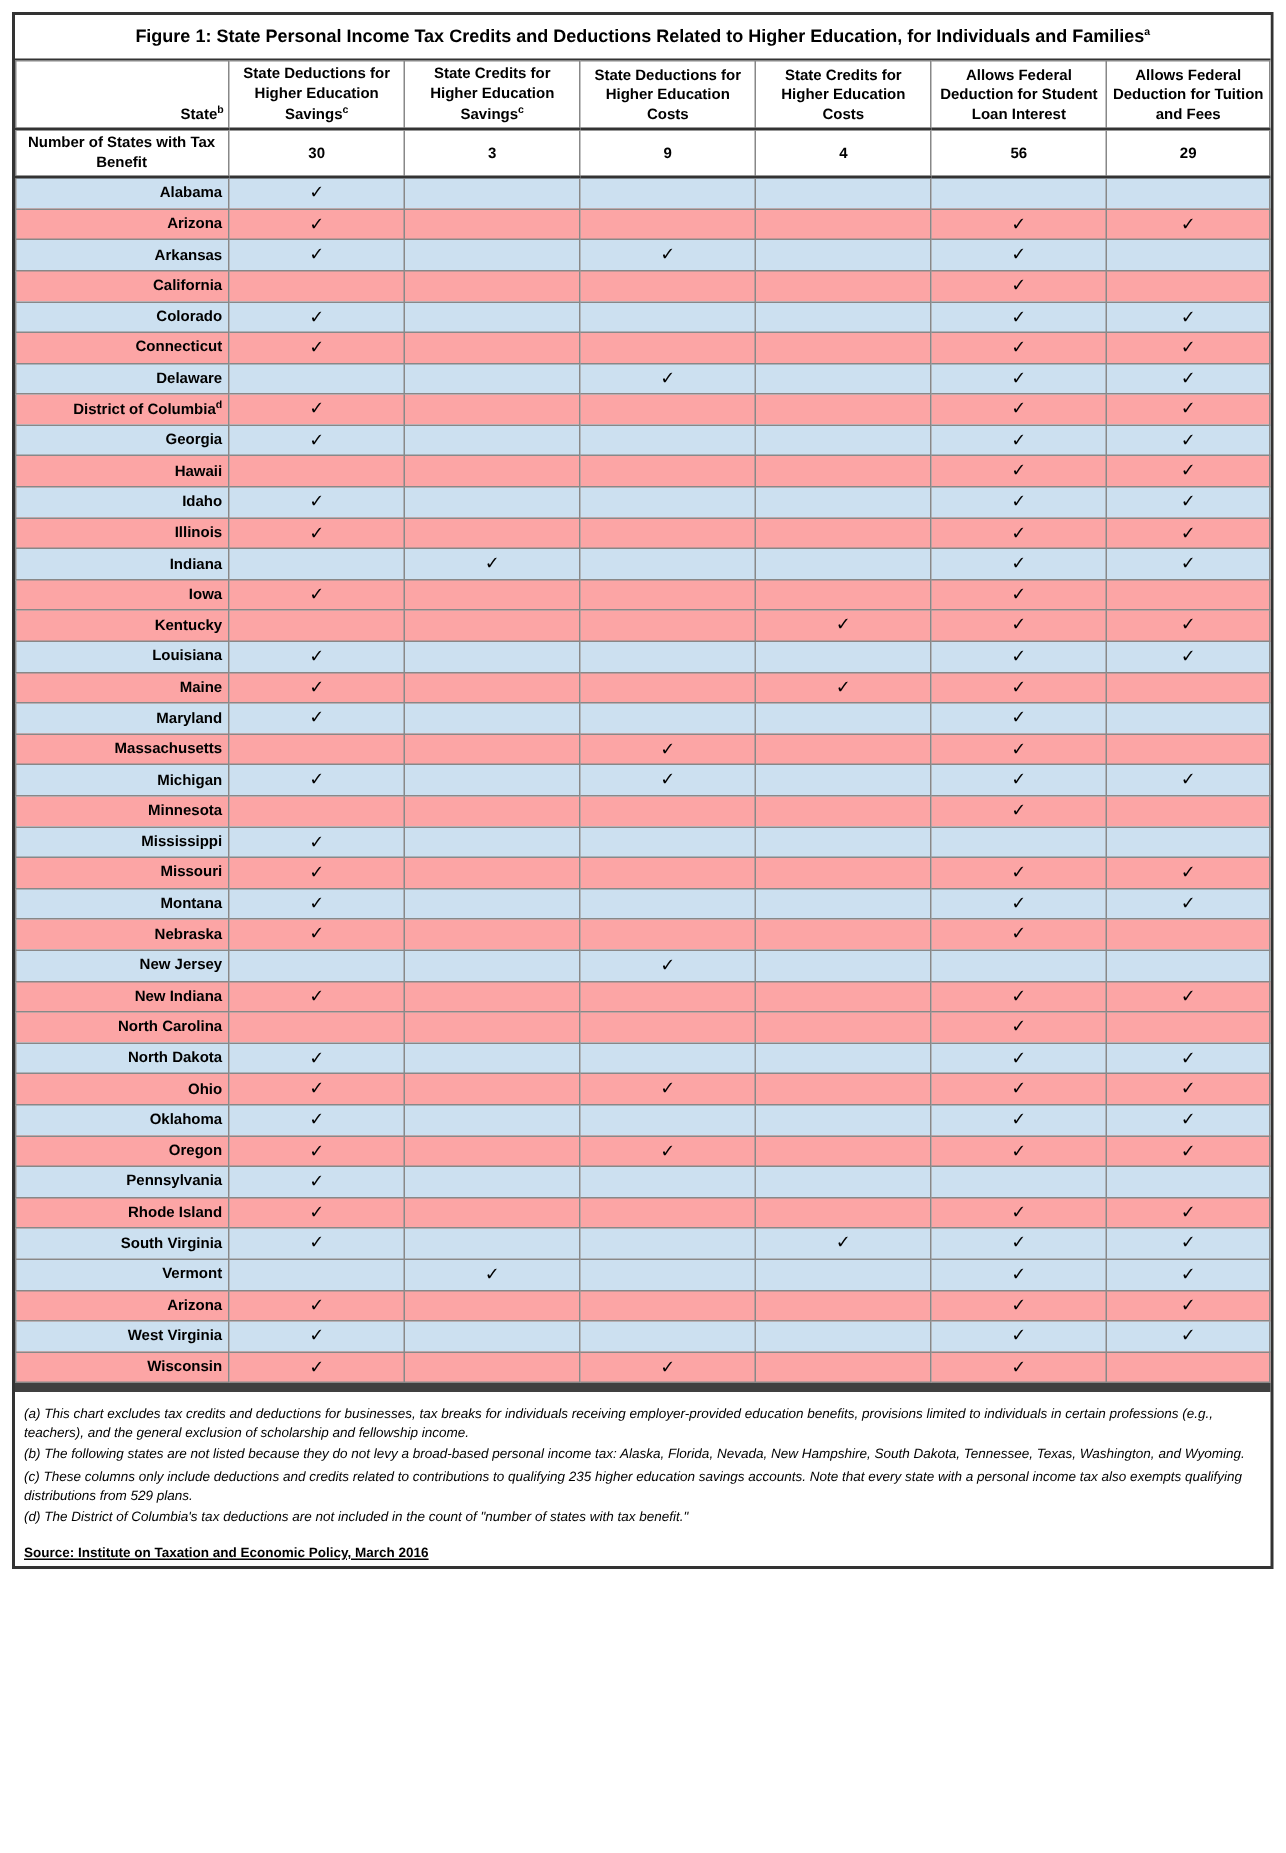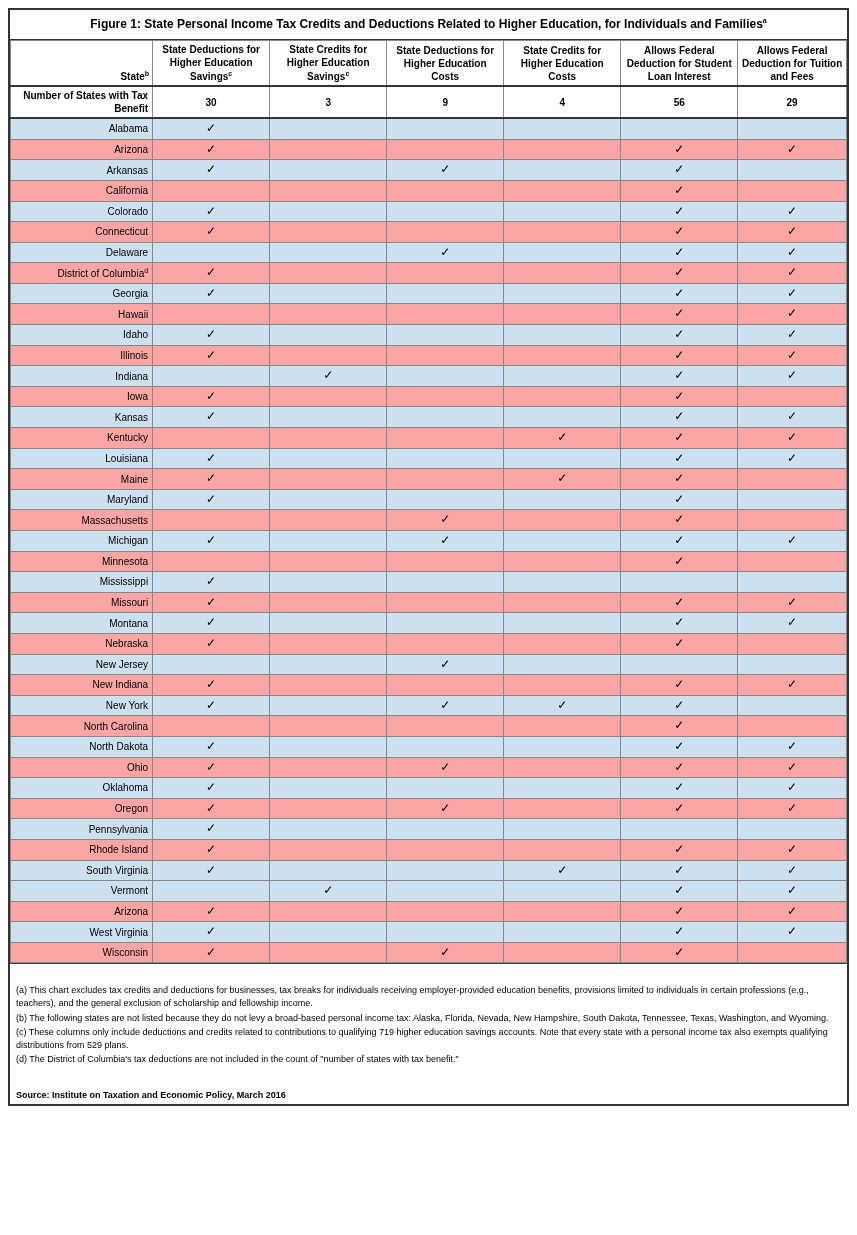--- a/index.html
+++ b/index.html
@@ -2,28 +2,28 @@
 <html><head>
   <meta charset="utf-8">
   <style>
     * { box-sizing: border-box; margin: 0; padding: 0; }
     body { font-family: Arial, sans-serif; font-size: 11px; background: #fff; padding: 8px; }
     .figure-container { border: 2px solid #333; width: 841px; }
     .figure-title { text-align: center; font-weight: bold; font-size: 12px; padding: 6px 10px; border-bottom: 1px solid #333; background: #fff; line-height: 1.4; }
     table { width: 100%; border-collapse: collapse; }
     th, td { border: 1px solid #888; padding: 2px 3px; text-align: center; vertical-align: middle; font-size: 10px; line-height: 1.3; }
     th { background: #fff; font-weight: bold; vertical-align: bottom; }
-    td.state-name { text-align: right; font-weight: normal; padding-right: 4px; font-size: 10px; }
+    td.state-name { text-align: right; font-weight: bold; padding-right: 4px; font-size: 10px; }
     .row-header { background: #fff; }
     .row-even { background: #cce0f0; }
     .row-odd { background: #fca5a5; }
     .checkmark { font-size: 12px; }
-    .footnotes { font-size: 9px; padding: 20px 6px; border-top: 1px solid #404040; line-height: 1.4; }
+    .footnotes { font-size: 9px; padding: 8px 6px; border-top: 6px solid #404040; line-height: 1.4; font-style: italic; }
     .footnotes p { margin-bottom: 2px; }
-    .source { font-weight: bold; font-size: 9px; padding: 2px 6px 4px 6px; }
+    .source { font-weight: bold; font-size: 9px; padding: 2px 6px 4px 6px; text-decoration: underline; }
     .number-row td { background: #fff; font-weight: bold; border-top: 2px solid #333; border-bottom: 2px solid #333; }
     sup { font-size: 7px; }
   </style>
 </head>
 <body>
 
 <div class="figure-container">
   <div class="figure-title">
     <span>Figure 1: State Personal Income Tax Credits and Deductions Related to Higher Education, for Individuals and Families</span><sup>a</sup>
   </div>
@@ -48,21 +48,21 @@
         <th style="width:14%;">
           <span>Allows Federal Deduction for Student Loan Interest</span>
         </th>
         <th style="width:14%;">
           <span>Allows Federal Deduction for Tuition and Fees</span>
         </th>
       </tr>
     </thead>
     <tbody id="table-body">
     <tr class="number-row">
-          <td class="state-name" style="font-size: 10px;">Number of States with Tax Benefit</td>
+          <td class="state-name" style="font-size: 10px; text-align: center;">Number of States with Tax Benefit</td>
           <td>30</td>
           <td>3</td>
           <td>9</td>
           <td>4</td>
           <td>56</td>
           <td>29</td>
         </tr>
         <tr class="row-even">
           <td class="state-name">Alabama</td>
           <td><span class="checkmark">✓</span></td>
@@ -182,29 +182,20 @@
         </tr>
         <tr class="row-odd">
           <td class="state-name">Iowa</td>
           <td><span class="checkmark">✓</span></td>
           <td></td>
           <td></td>
           <td></td>
           <td><span class="checkmark">✓</span></td>
           <td></td>
         </tr>
-        <tr class="row-even">
-          <td class="state-name">Kansas</td>
-          <td><span class="checkmark">✓</span></td>
-          <td></td>
-          <td></td>
-          <td></td>
-          <td><span class="checkmark">✓</span></td>
-          <td><span class="checkmark">✓</span></td>
-        </tr>
         <tr class="row-odd">
           <td class="state-name">Kentucky</td>
           <td></td>
           <td></td>
           <td></td>
           <td><span class="checkmark">✓</span></td>
           <td><span class="checkmark">✓</span></td>
           <td><span class="checkmark">✓</span></td>
         </tr>
         <tr class="row-even">
@@ -307,29 +298,20 @@
           <td></td>
         </tr>
         <tr class="row-odd">
           <td class="state-name">New Indiana</td>
           <td><span class="checkmark">✓</span></td>
           <td></td>
           <td></td>
           <td></td>
           <td><span class="checkmark">✓</span></td>
           <td><span class="checkmark">✓</span></td>
-        </tr>
-        <tr class="row-even">
-          <td class="state-name">New York</td>
-          <td><span class="checkmark">✓</span></td>
-          <td></td>
-          <td><span class="checkmark">✓</span></td>
-          <td><span class="checkmark">✓</span></td>
-          <td><span class="checkmark">✓</span></td>
-          <td></td>
         </tr>
         <tr class="row-odd">
           <td class="state-name">North Carolina</td>
           <td></td>
           <td></td>
           <td></td>
           <td></td>
           <td><span class="checkmark">✓</span></td>
           <td></td>
         </tr>
@@ -430,17 +412,17 @@
           <td><span class="checkmark">✓</span></td>
           <td></td>
           <td><span class="checkmark">✓</span></td>
           <td></td>
         </tr>
       </tbody>
   </table>
   <div class="footnotes">
     <p>(a) This chart excludes tax credits and deductions for businesses, tax breaks for individuals receiving employer-provided education benefits, provisions limited to individuals in certain professions (e.g., teachers), and the general exclusion of scholarship and fellowship income.</p>
     <p>(b) The following states are not listed because they do not levy a broad-based personal income tax: Alaska, Florida, Nevada, New Hampshire, South Dakota, Tennessee, Texas, Washington, and Wyoming.</p>
-    <p>(c) These columns only include deductions and credits related to contributions to qualifying 719 higher education savings accounts. Note that every state with a personal income tax also exempts qualifying distributions from 529 plans.</p>
+    <p>(c) These columns only include deductions and credits related to contributions to qualifying 235 higher education savings accounts. Note that every state with a personal income tax also exempts qualifying distributions from 529 plans.</p>
     <p>(d) The District of Columbia's tax deductions are not included in the count of "number of states with tax benefit."</p>
   </div>
   <div class="source">Source: Institute on Taxation and Economic Policy, March 2016</div>
 </div>
 
 </body></html>

